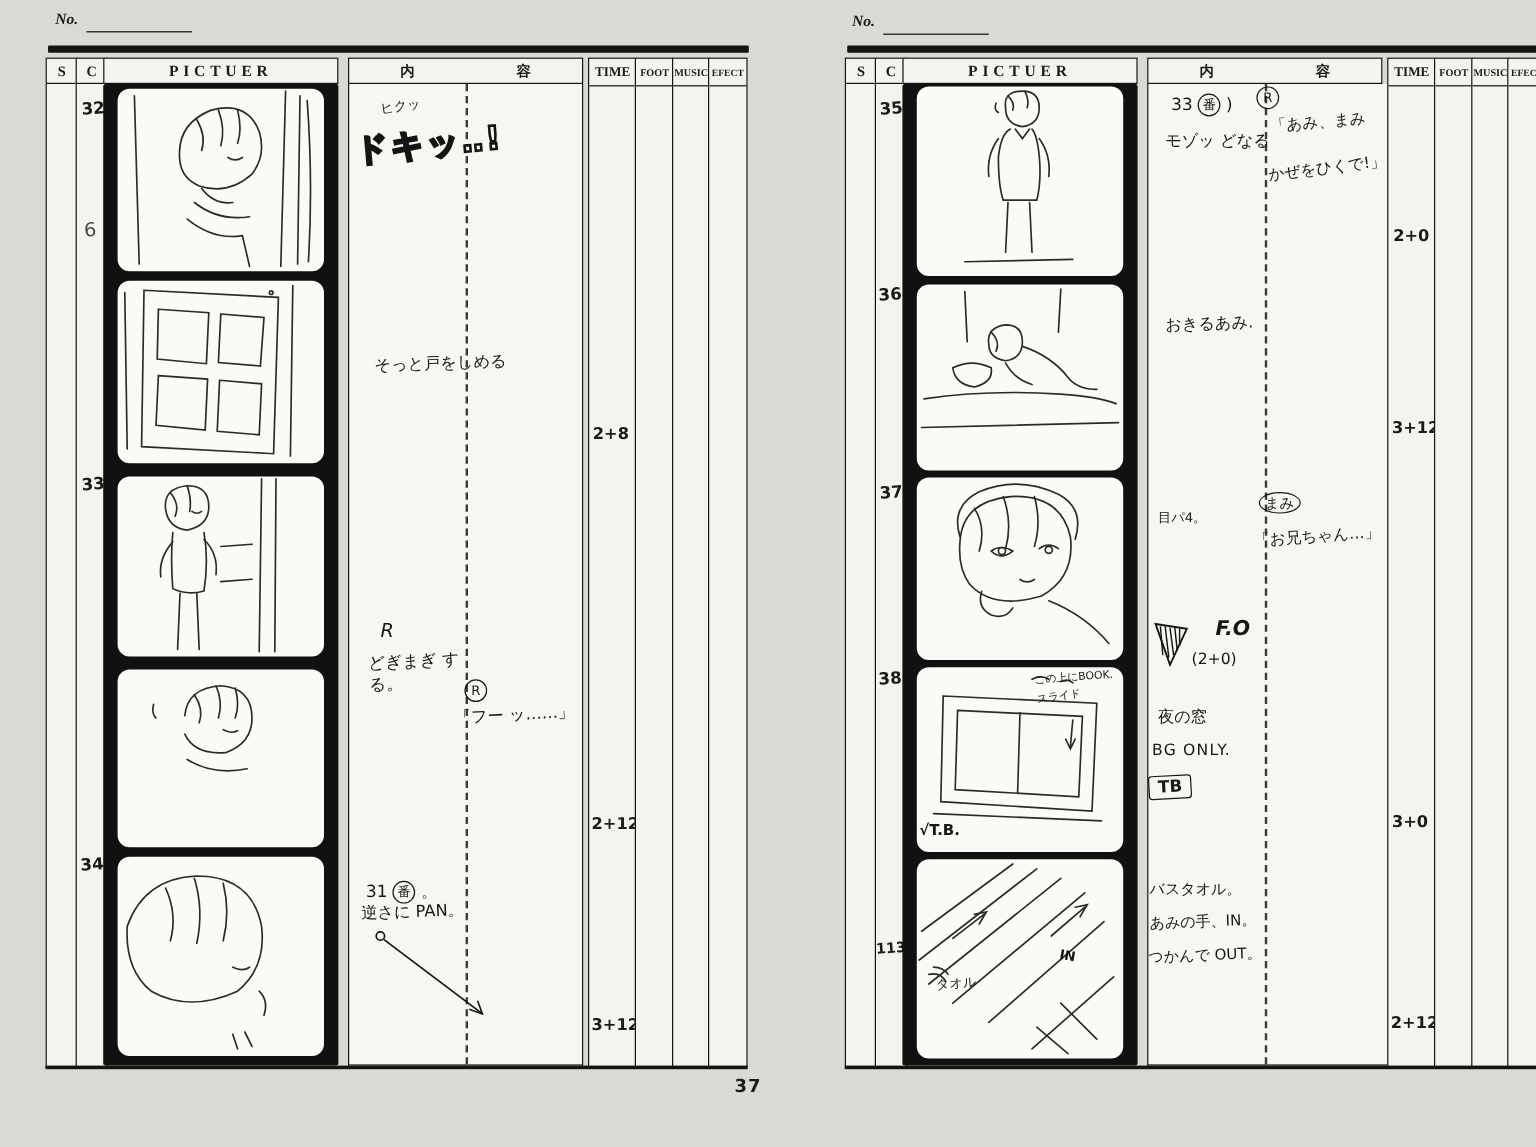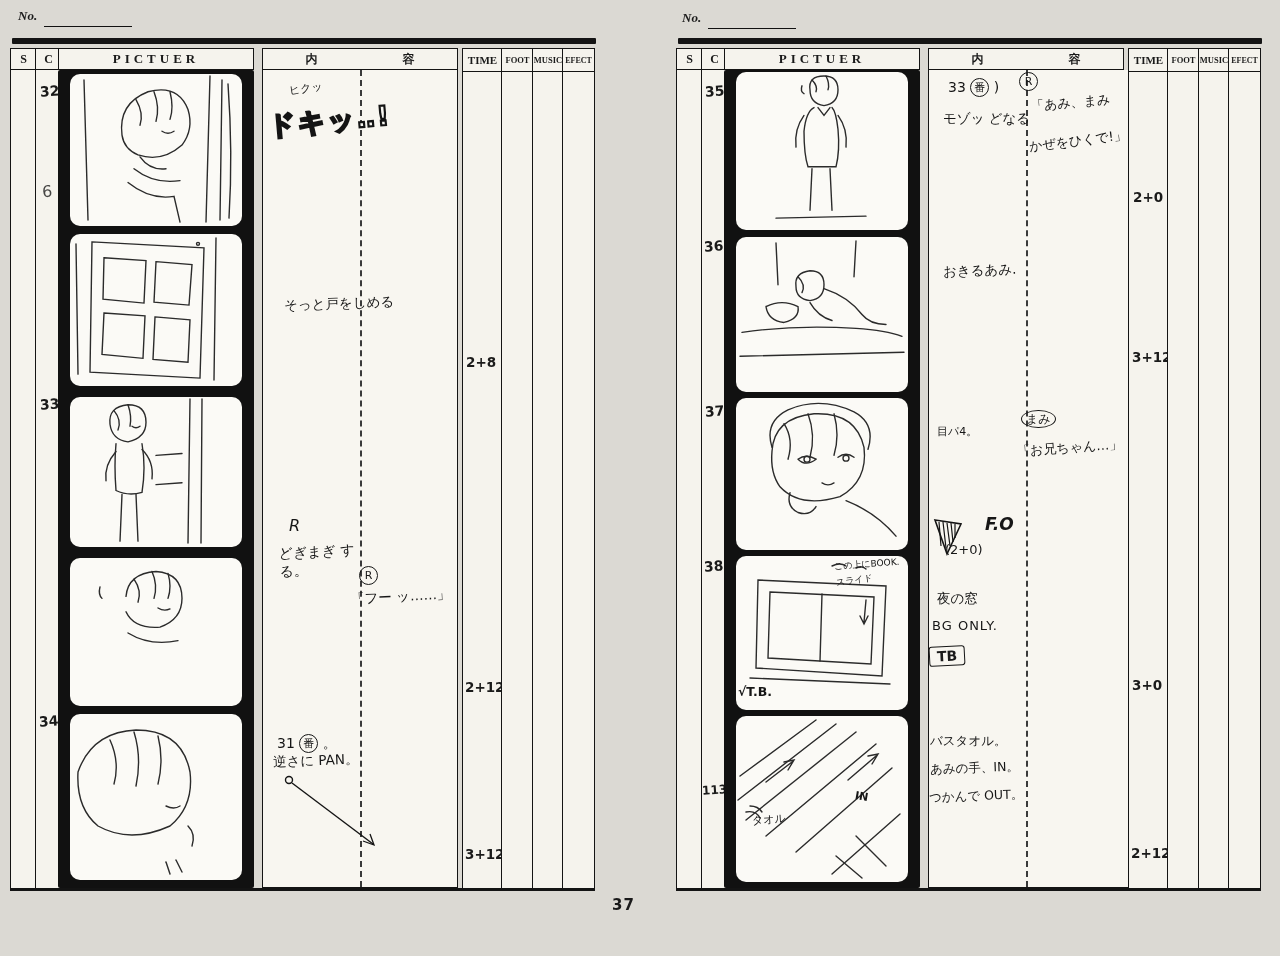--- a/index.html
+++ b/index.html
@@ -2,21 +2,21 @@
 <html><head>
 <meta charset="utf-8">
 <style>
   html,body{margin:0;padding:0;}
   body{
     width:1280px;height:956px;position:relative;overflow:hidden;
     background:#dbd9d3;
     font-family:"DejaVu Sans",sans-serif;color:#1a1a1a;
   }
   .abs{position:absolute;}
-  .sheet{position:absolute;top:4px;width:588px;height:900px;}
+  .sheet{position:absolute;top:4px;width:588px;height:900px;margin-left:28px;}
   .no-label{font-family:"Liberation Serif",serif;font-size:13px;font-weight:bold;font-style:italic;}
   .no-underline{position:absolute;border-bottom:1.6px solid #111;}
   .topbar{background:#141414;height:6px;border-radius:1px;}
   .hcell{
     border:1.6px solid #141414;background:#f5f3ed;box-sizing:border-box;
     display:flex;align-items:center;justify-content:center;
     font-family:"Liberation Serif",serif;font-weight:bold;
   }
   .col{border:1.4px solid #141414;border-top:none;background:#f5f3ed;box-sizing:border-box;}
   .filmstrip{background:#111;border-radius:2px;}
@@ -307,21 +307,21 @@
 
     <div class="hw abs" style="left:8px;top:355px;font-size:11px;">目パ4。</div>
     <span class="oval abs" style="left:92px;top:340px;">まみ</span>
     <div class="hw abs" style="left:88px;top:370px;font-size:13px;white-space:nowrap;transform:rotate(-4deg);">「お兄ちゃん…」</div>
 
     <svg class="abs" style="left:2px;top:446px;" width="36" height="42">
       <path d="M4,4 L30,8 L16,38 Z" fill="none" stroke="#141414" stroke-width="1.6"></path>
       <path d="M8,6 L10,30 M12,6 L15,32 M16,7 L19,30 M20,7 L22,26 M24,8 L24,22" stroke="#141414" stroke-width="1.2" fill="none"></path>
     </svg>
     <div class="hw abs" style="left:56px;top:444px;font-size:17px;font-weight:bold;font-style:italic;">F.O</div>
-    <div class="hw abs" style="left:16px;top:472px;font-size:13px;">(2+0)</div>
+    <div class="hw abs" style="left:36px;top:472px;font-size:13px;">(2+0)</div>
 
     <div class="hw abs" style="left:8px;top:520px;font-size:13.5px;text-align:right;">夜の窓</div>
     <div class="hw abs" style="left:3px;top:548px;font-size:13px;letter-spacing:1px;">BG ONLY.</div>
     <span class="boxlbl abs" style="left:0;top:576px;transform:rotate(-3deg);">TB</span>
 
     <div class="hw abs" style="left:1px;top:663px;font-size:12.5px;white-space:nowrap;">バスタオル。</div>
     <div class="hw abs" style="left:1px;top:690px;font-size:12.5px;white-space:nowrap;transform:rotate(-2deg);">あみの手、IN。</div>
     <div class="hw abs" style="left:0;top:718px;font-size:12.5px;white-space:nowrap;transform:rotate(-2deg);">つかんで OUT。</div>
   </div>
 

